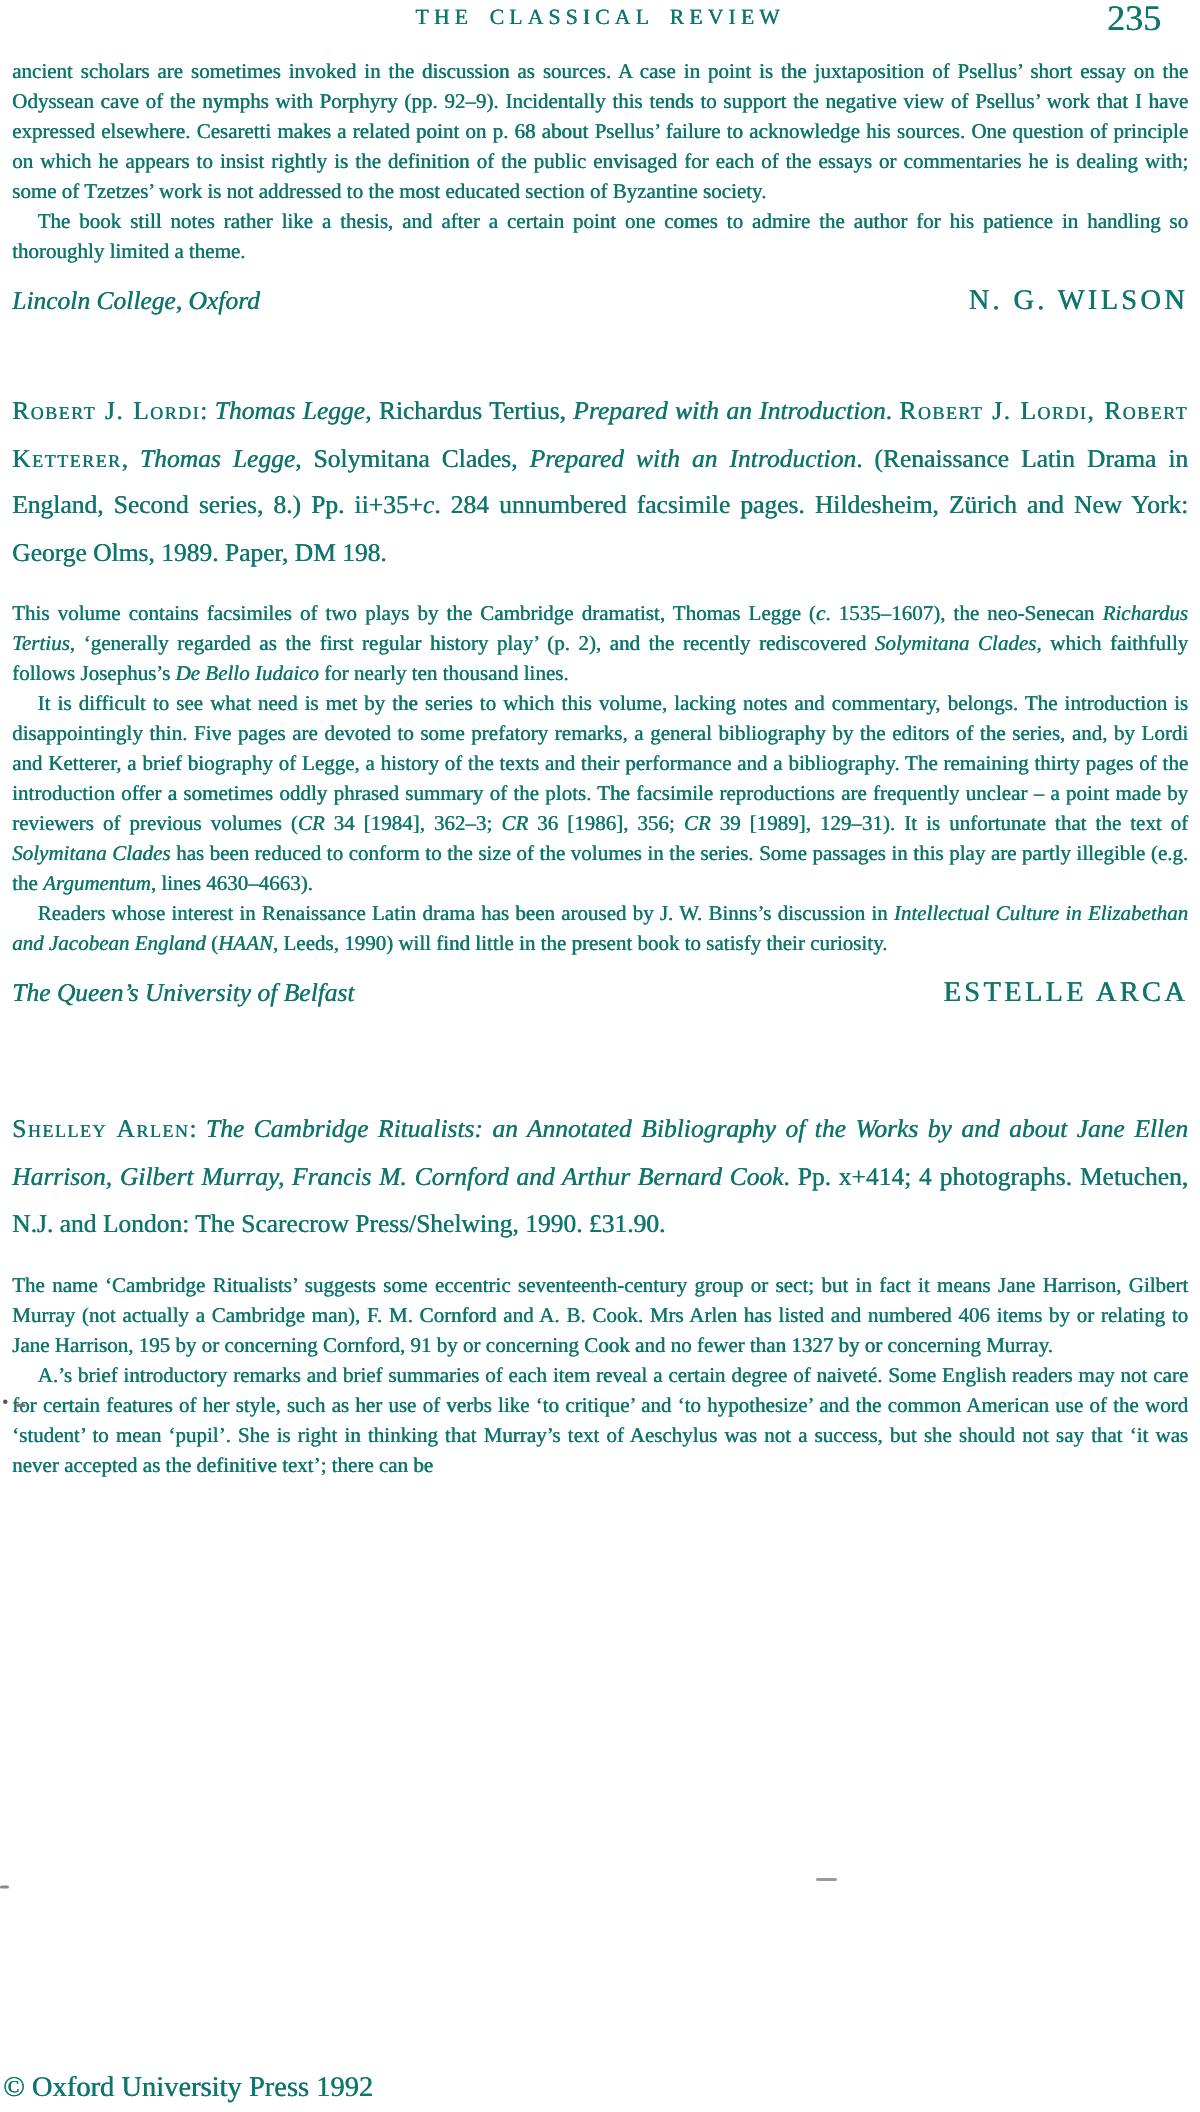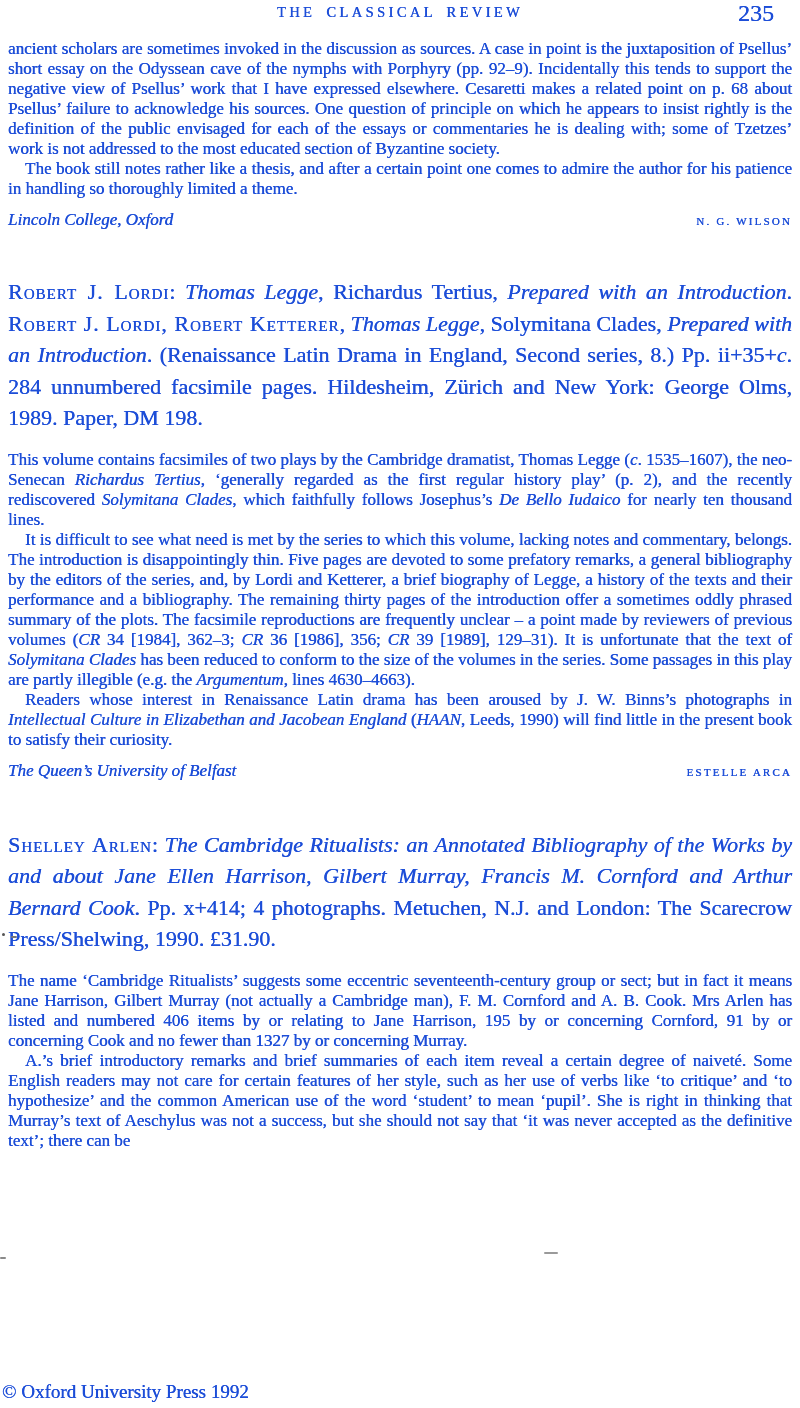--- a/index.html
+++ b/index.html
@@ -2,67 +2,67 @@
 <html lang="en"><head>
 <meta charset="utf-8">
 <style>
   html, body { margin: 0; padding: 0; background: #ffffff; }
   .page {
     position: relative;
     width: 800px;
     height: 1408px;
     background: #fff;
     overflow: hidden;
-    color: #1d4ed8;
+    color: #0f766e;
     font-family: "Liberation Serif", "DejaVu Serif", serif;
     text-shadow: 0.35px 0.25px 0 currentColor; 
     box-sizing: border-box;
     padding: 0 8px;
   }
   .pagehead { position: relative; height: 26px; padding-top: 4px; }
   .running-head {
     text-align: center;
     font-size: 14.5px;
     letter-spacing: 3.4px;
     word-spacing: 4px;
   }
   .page-number {
     position: absolute;
     right: 18px;
     top: 0;
     font-size: 24px;
   }
   .body {
     margin: 0;
-    font-size: 17px;
+    font-size: 14px;
     line-height: 20px;
     text-align: justify;
   }
   .indent { text-indent: 17px; }
   .first-after-head { margin-top: 9px; }
   .signature {
     display: flex;
     justify-content: space-between;
     align-items: baseline;
     margin-top: 11px;
     font-size: 17px;
   }
   .affil { font-style: italic; text-align: right; }
-  .revname { font-size: 11px; letter-spacing: 2.2px; }
+  .revname { font-size: 19px; letter-spacing: 2.2px; }
   .bookhead {
     margin: 0;
     font-weight: 400;
-    font-size: 22px;
+    font-size: 17px;
     line-height: 31.5px;
     text-align: justify;
     hyphens: auto;
     -webkit-hyphens: auto;
   }
   .bookhead-2 { margin-top: 46px; }
-  .bookhead-3 { margin-top: 48px; }
+  .bookhead-3 { margin-top: 64px; }
   .after-head-gap { margin-top: 16px; }
   .it { font-style: italic; }
   .sc { font-variant: small-caps; letter-spacing: 1px; }
   .footer-line {
     position: absolute;
     left: 2px;
     bottom: 5px;
     font-size: 19px;
   }
   
@@ -90,21 +90,21 @@
       <div class="signature">
         <span class="affil">Lincoln College, Oxford</span>
         <span class="revname">N. G. WILSON</span>
       </div>
     </section>
 
     <section>
       <h2 class="bookhead bookhead-2"><span class="sc">Robert J. Lordi</span><span>: </span><span class="it">Thomas Legge</span><span>, Richardus Tertius, </span><span class="it">Prepared with an Introduction</span><span>. </span><span class="sc">Robert J. Lordi, Robert Ketterer</span><span>, </span><span class="it">Thomas Legge</span><span>, Solymitana Clades, </span><span class="it">Prepared with an Introduction</span><span>. (Renaissance Latin Drama in England, Second series, 8.) Pp. ii+35+</span><span class="it">c</span><span>. 284 unnumbered facsimile pages. Hildesheim, Zürich and New York: George Olms, 1989. Paper, DM 198.</span></h2>
       <p class="body after-head-gap"><span>This volume contains facsimiles of two plays by the Cambridge dramatist, Thomas Legge (</span><span class="it">c</span><span>. 1535–1607), the neo-Senecan </span><span class="it">Richardus Tertius</span><span>, ‘generally regarded as the first regular history play’ (p. 2), and the recently rediscovered </span><span class="it">Solymitana Clades</span><span>, which faithfully follows Josephus’s </span><span class="it">De Bello Iudaico</span><span> for nearly ten thousand lines.</span></p>
       <p class="body indent"><span>It is difficult to see what need is met by the series to which this volume, lacking notes and commentary, belongs. The introduction is disappointingly thin. Five pages are devoted to some prefatory remarks, a general bibliography by the editors of the series, and, by Lordi and Ketterer, a brief biography of Legge, a history of the texts and their performance and a bibliography. The remaining thirty pages of the introduction offer a sometimes oddly phrased summary of the plots. The facsimile reproductions are frequently unclear – a point made by reviewers of previous volumes (</span><span class="it">CR</span><span> 34 [1984], 362–3; </span><span class="it">CR</span><span> 36 [1986], 356; </span><span class="it">CR</span><span> 39 [1989], 129–31). It is unfortunate that the text of </span><span class="it">Solymitana Clades</span><span> has been reduced to conform to the size of the volumes in the series. Some passages in this play are partly illegible (e.g. the </span><span class="it">Argumentum</span><span>, lines 4630–4663).</span></p>
-      <p class="body indent"><span>Readers whose interest in Renaissance Latin drama has been aroused by J. W. Binns’s photographs in </span><span class="it">Intellectual Culture in Elizabethan and Jacobean England</span><span> (</span><span class="it">HAAN</span><span>, Leeds, 1990) will find little in the present book to satisfy their curiosity.</span></p>
+      <p class="body indent"><span>Readers whose interest in Renaissance Latin drama has been aroused by J. W. Binns’s discussion in </span><span class="it">Intellectual Culture in Elizabethan and Jacobean England</span><span> (</span><span class="it">HAAN</span><span>, Leeds, 1990) will find little in the present book to satisfy their curiosity.</span></p>
       <div class="signature">
         <span class="affil">The Queen’s University of Belfast</span>
         <span class="revname">ESTELLE ARCA</span>
       </div>
     </section>
 
     <section>
       <h2 class="bookhead bookhead-3"><span class="sc">Shelley Arlen</span><span>: </span><span class="it">The Cambridge Ritualists: an Annotated Bibliography of the Works by and about Jane Ellen Harrison, Gilbert Murray, Francis M. Cornford and Arthur Bernard Cook</span><span>. Pp. x+414; 4 photographs. Metuchen, N.J. and London: The Scarecrow Press/Shelwing, 1990. £31.90.</span></h2>
       <p class="body after-head-gap">The name ‘Cambridge Ritualists’ suggests some eccentric seventeenth-century group or sect; but in fact it means Jane Harrison, Gilbert Murray (not actually a Cambridge man), F. M. Cornford and A. B. Cook. Mrs Arlen has listed and numbered 406 items by or relating to Jane Harrison, 195 by or concerning Cornford, 91 by or concerning Cook and no fewer than 1327 by or concerning Murray.</p>
       <p class="body indent">A.’s brief introductory remarks and brief summaries of each item reveal a certain degree of naiveté. Some English readers may not care for certain features of her style, such as her use of verbs like ‘to critique’ and ‘to hypothesize’ and the common American use of the word ‘student’ to mean ‘pupil’. She is right in thinking that Murray’s text of Aeschylus was not a success, but she should not say that ‘it was never accepted as the definitive text’; there can be</p>

